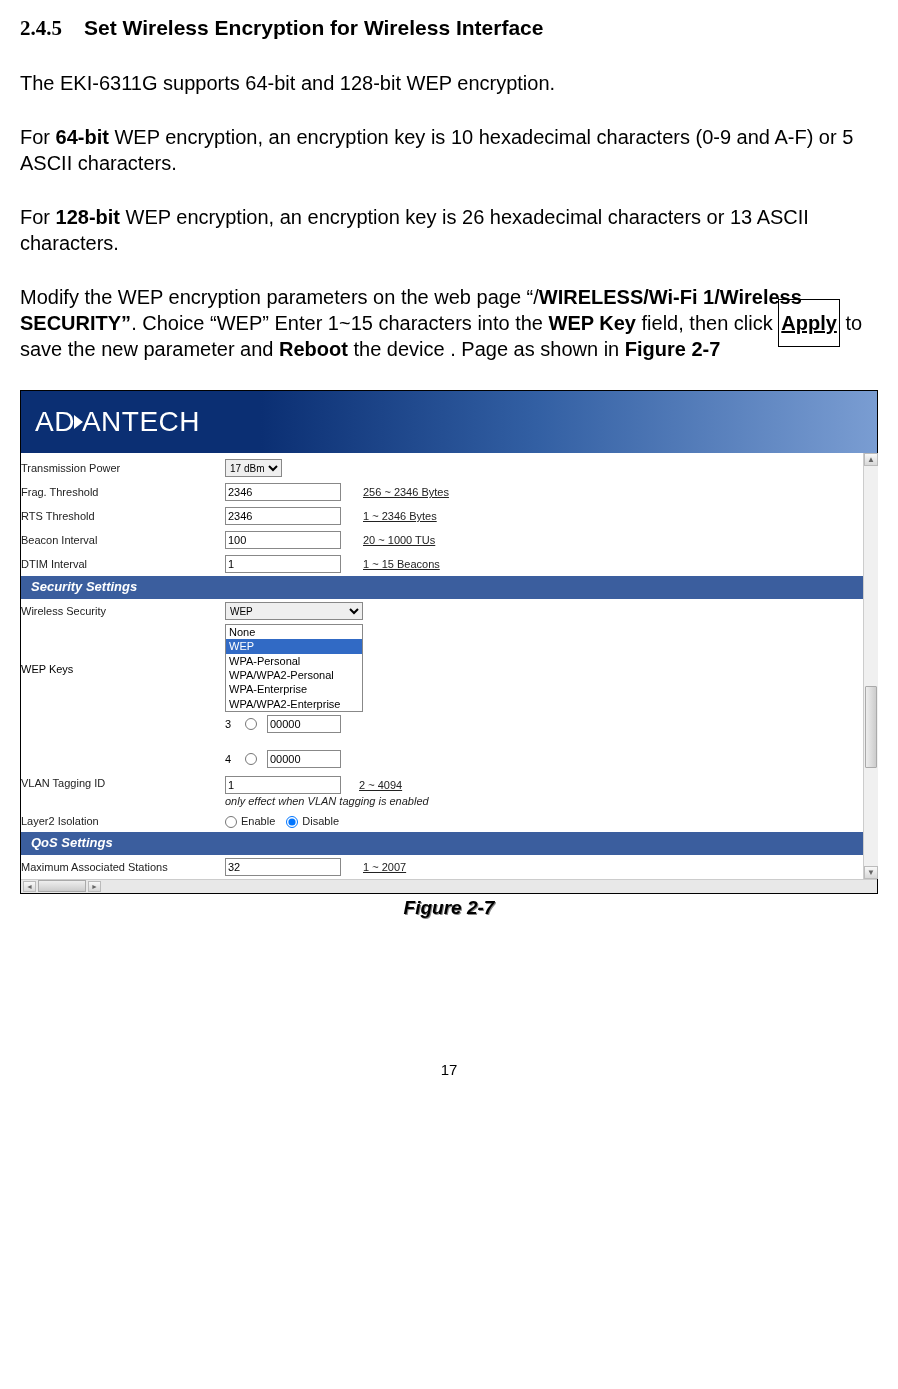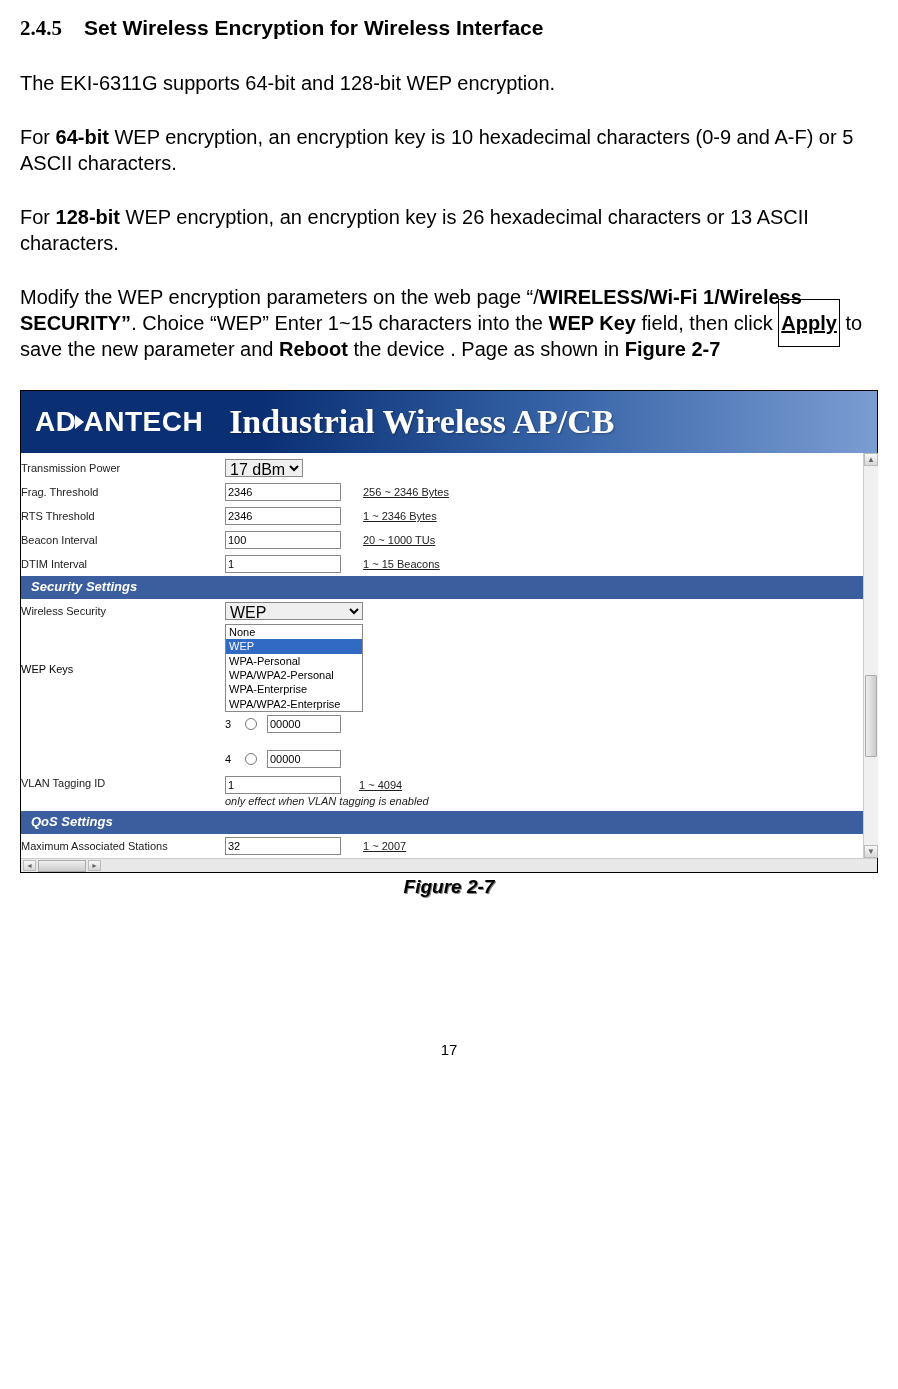--- a/index.html
+++ b/index.html
@@ -33,21 +33,21 @@
     height: 62px;
     display: flex;
     align-items: center;
     background: linear-gradient(to right, #0b2f73 0%, #0b2f73 28%, #325fa3 60%, #7a9dd2 100%);
     color: #fff;
     padding-left: 14px;
     position: relative;
   }
   .logo {
     font-family: Arial, sans-serif;
-    font-weight: bold;
+    font-weight: normal;
     font-size: 28px;
     letter-spacing: 0.5px;
     color: #fff;
     display: flex;
     align-items: center;
   }
   .logo .tri { display:inline-block; width:0;height:0; border-left:9px solid #fff; border-top:7px solid transparent; border-bottom:7px solid transparent; margin:0 -1px;}
   .banner-title {
     font-family: "Times New Roman", serif;
     font-weight: bold;
@@ -88,21 +88,21 @@
     align-items: center;
     padding: 3px 0;
     font-size: 11px;
     color: #222;
   }
   .row-label { width: 204px; padding-left: 0; }
   .row-ctrl { display:flex; align-items:center; gap:4px; }
   .hint { margin-left: 18px; font-size: 11px; color:#222;text-decoration:underline; }
   input.txt { width: 110px; height: 16px; border: 1px solid #888; font-size: 11px; padding: 0 2px; }
   input.txt-sm { width: 68px; height: 16px; border: 1px solid #888; font-size:11px; padding:0 2px; }
-  select.sel { font-size: 16px; border: 1px solid #888; background:#efefef; height:18px; }
+  select.sel { font-size: 10px; border: 1px solid #888; background:#efefef; height:18px; }
   .section-bar {
     background: #3b5e9e;
     color: #fff;
     font-weight: bold;
     font-style: italic;
     font-size: 13px;
     padding: 3px 10px;
     font-family: Arial, sans-serif;
     margin-right: 4px;
   }
@@ -179,21 +179,20 @@
 <p>
   <span>Modify the WEP encryption parameters on the web page “/</span><b>WIRELESS/Wi-Fi 1/Wireless SECURITY”</b><span>. Choice “WEP” Enter 1~15 characters into the </span><b>WEP Key</b><span> field, then click </span><span class="apply-box">Apply</span><span> to save the new parameter and </span><b>Reboot</b><span> the device . Page as shown in </span><b>Figure 2-7</b>
 </p>
 
 <div class="figure-wrap">
 
   <div class="banner">
     <div class="logo">
       AD<span class="tri"></span>ANTECH
     </div>
-    <div class="banner-title">Industrial Wireless AP/CB</div>
   </div>
 
   <div class="app-body">
 
 
     <div class="main-panel">
 
       <div class="row">
         <div class="row-label">Transmission Power</div>
         <div class="row-ctrl">
@@ -266,26 +265,33 @@
             <input class="txt-sm" value="00000" style="">
           </div>
         </div>
       </div>
 
       <div class="row" style="align-items:flex-start; padding-top:8px;">
         <div class="row-label">VLAN Tagging ID</div>
         <div>
           <div style="display:flex; align-items:center;">
             <input class="txt" value="1" style="">
-            <span class="hint">1 ~ 4094</span>
+            <span class="hint">2 ~ 4094</span>
           </div>
           <div class="hint-italic">only effect when VLAN tagging is enabled</div>
         </div>
       </div>
 
+      <div class="row">
+        <div class="row-label">Layer2 Isolation</div>
+        <div class="row-ctrl">
+          <input type="radio" style=""> <span>Enable</span>
+          &nbsp;<input type="radio" checked="" style=""> <span>Disable</span>
+        </div>
+      </div>
 
       <div class="section-bar">QoS Settings</div>
 
       <div class="row">
         <div class="row-label">Maximum Associated Stations</div>
         <div class="row-ctrl">
           <input class="txt" value="32" style="">
           <span class="hint">1 ~ 2007</span>
         </div>
       </div>

